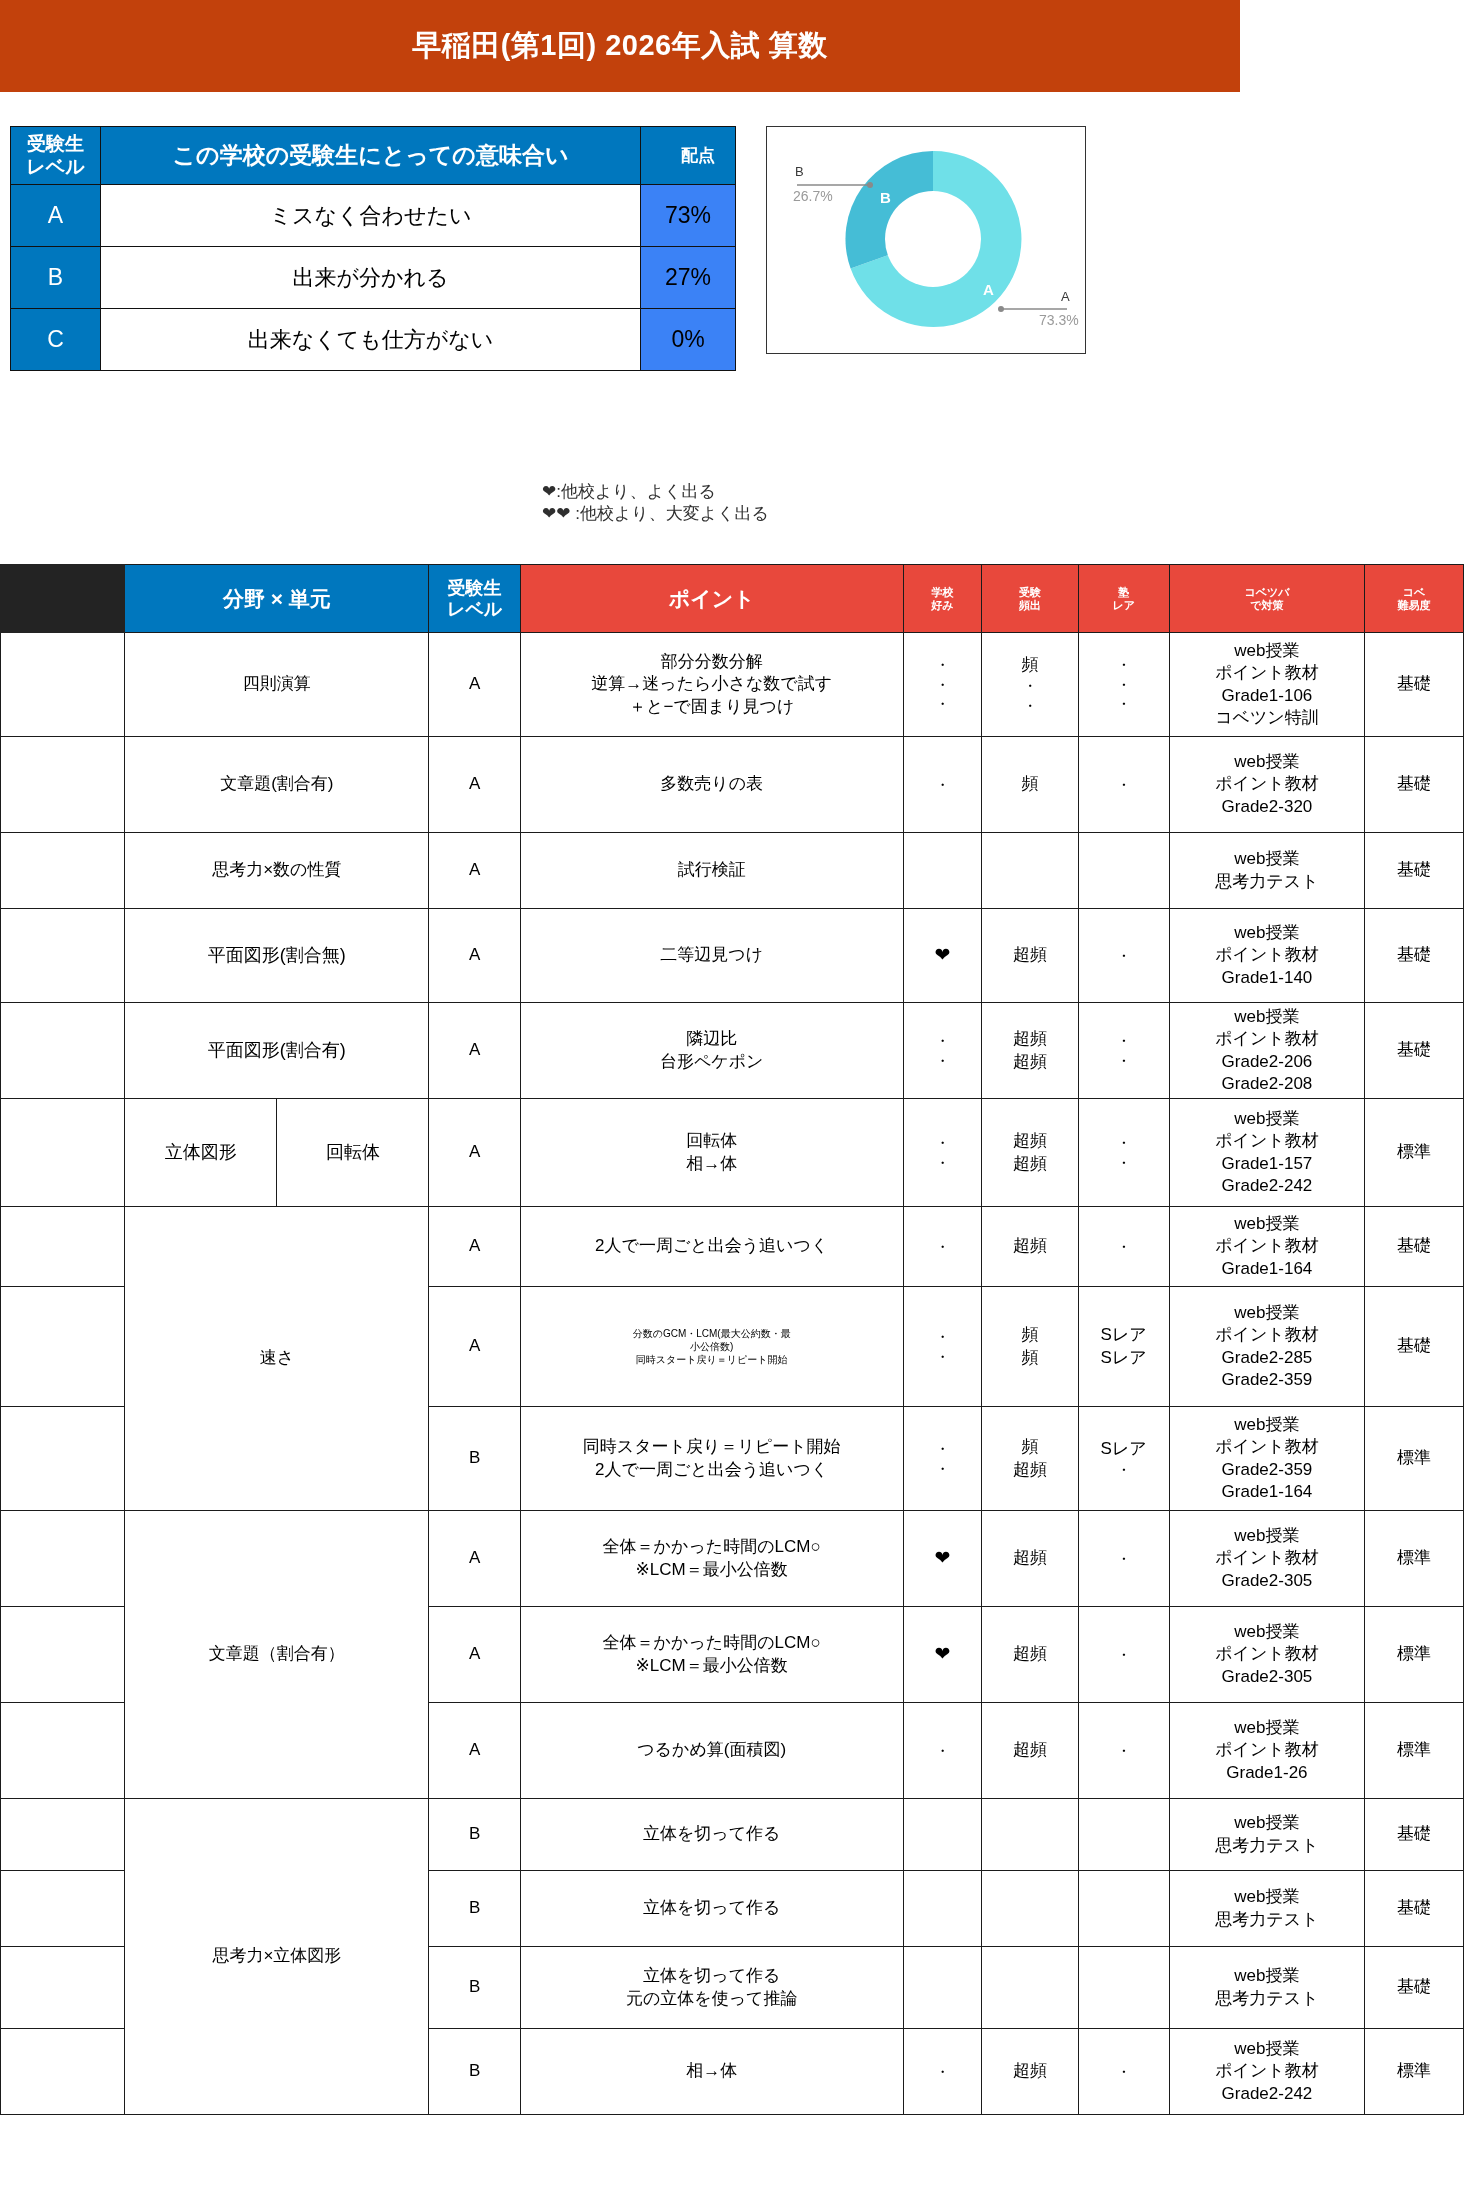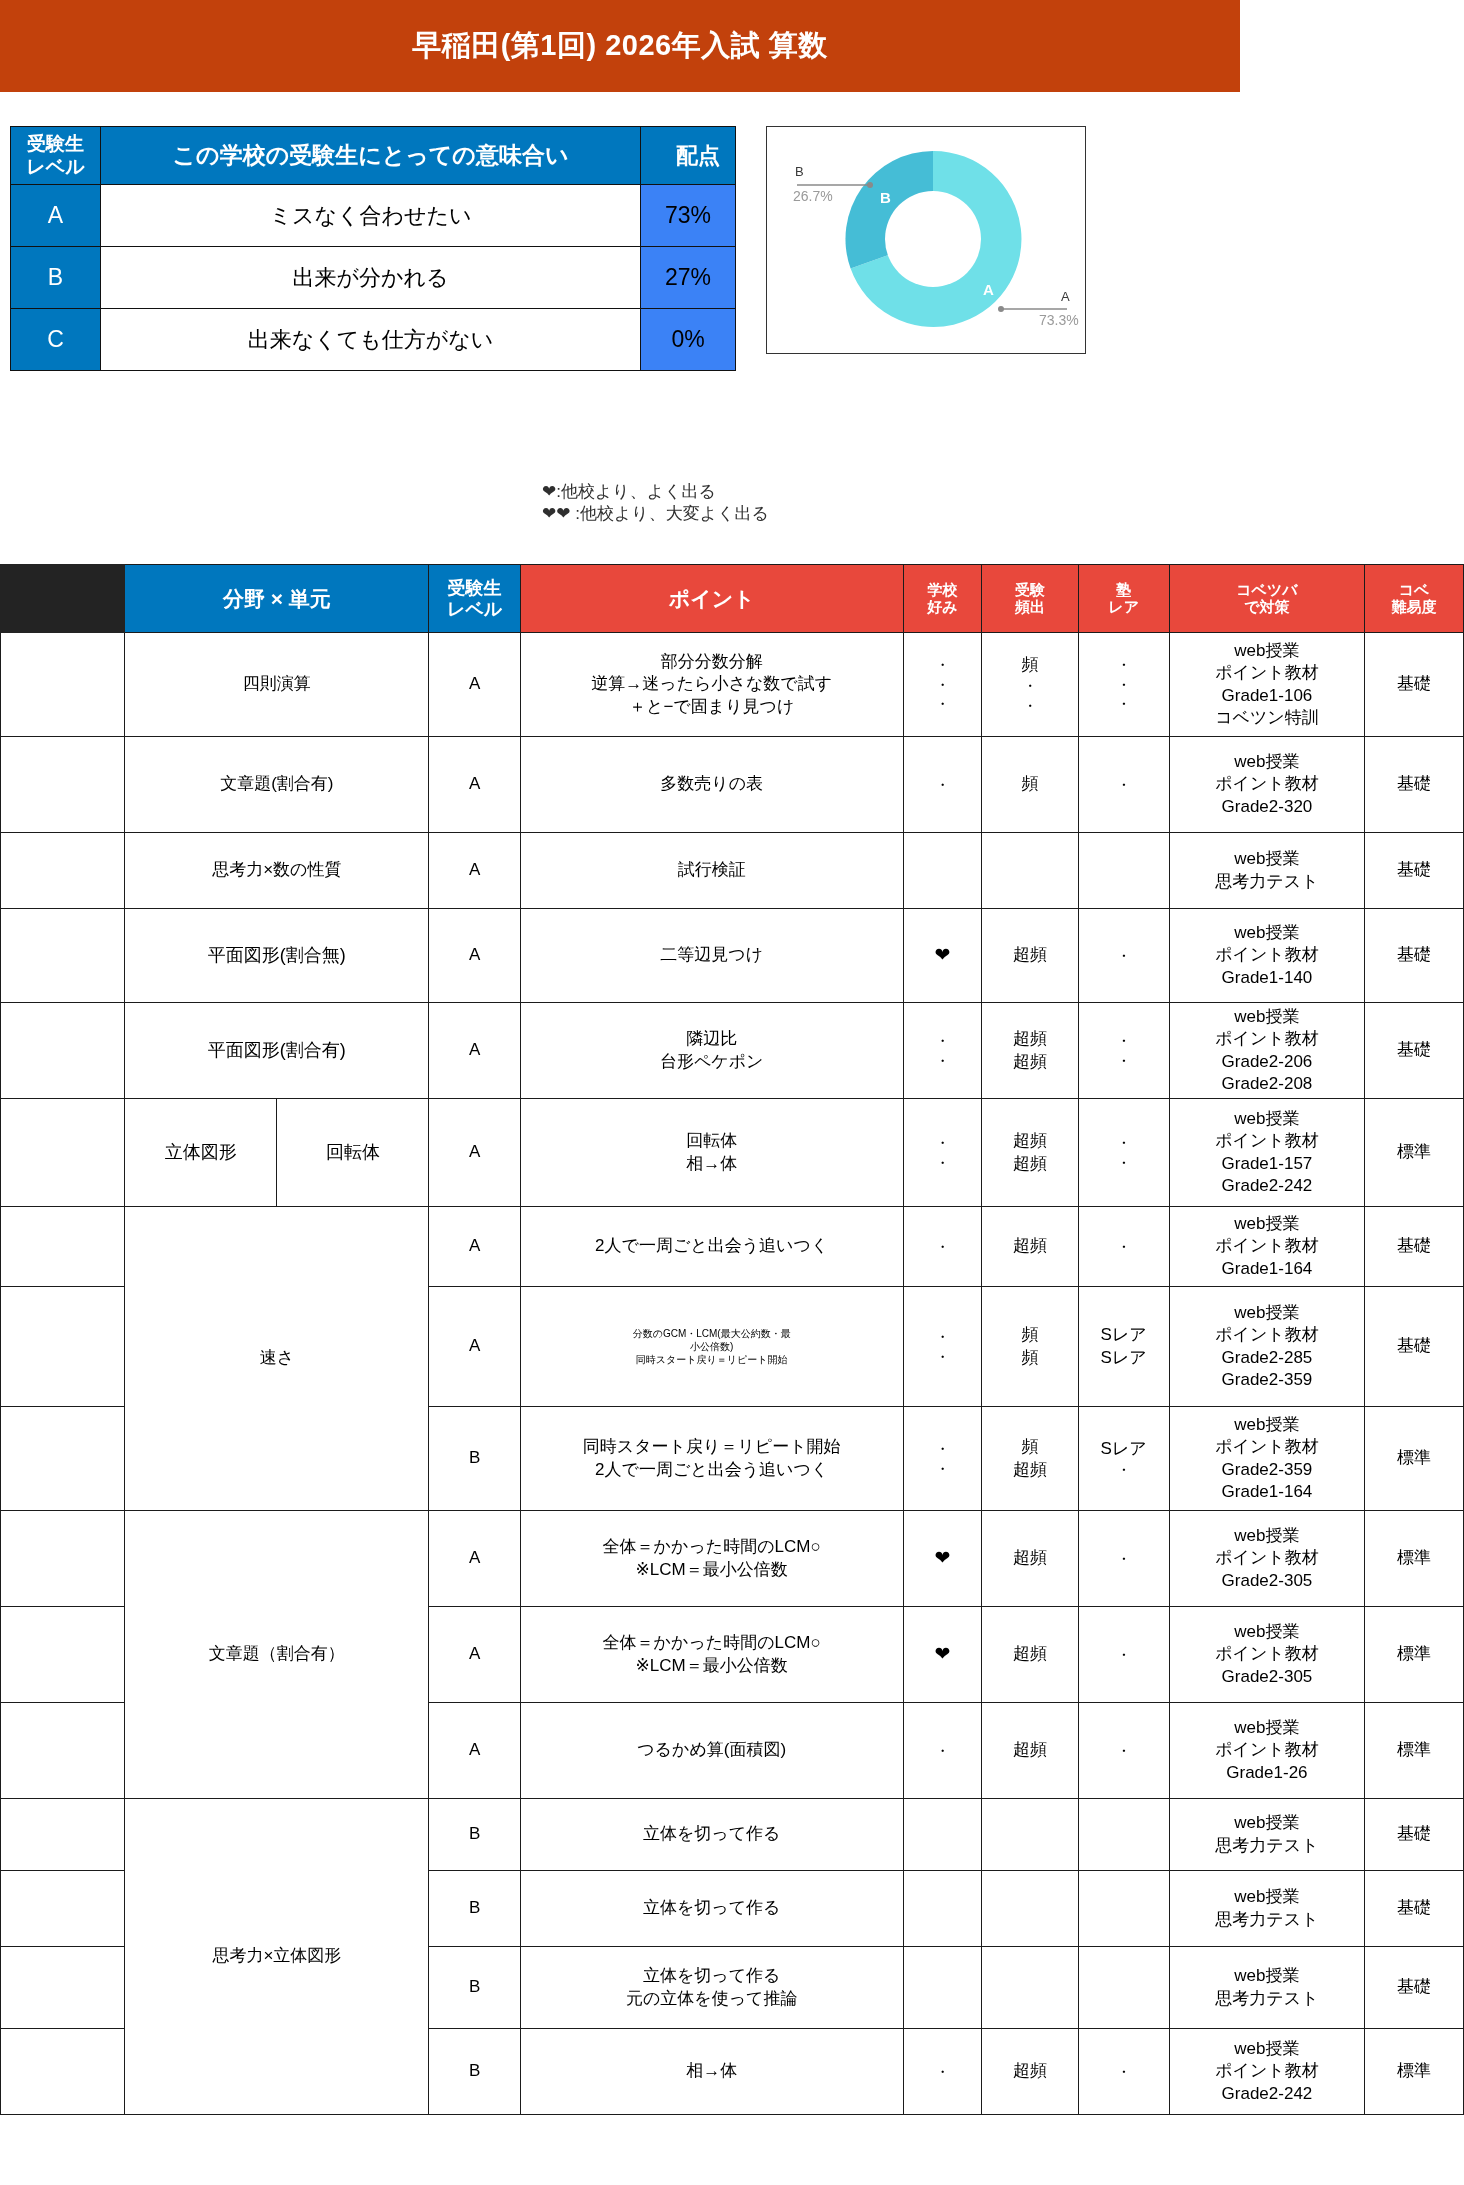--- a/index.html
+++ b/index.html
@@ -48,21 +48,21 @@
     background: #0077BE;
     color: #fff;
     font-weight: bold;
     height: 58px;
   }
   .lt-c1 { width: 90px; }
   .lt-c2 { width: 540px; }
   .lt-c3 { width: 95px; }
   .level-table thead th.lt-c1 { font-size: 19px; line-height: 1.18; }
   .level-table thead th.lt-c2 { font-size: 23px; }
-  .level-table thead th.lt-c3 { font-size: 22px; padding-left: 21px; }
+  .level-table thead th.lt-c3 { font-size: 17px; padding-left: 21px; }
   .level-table tbody td { height: 62px; }
   .level-table tbody td.lvl {
     background: #0077BE;
     color: #fff;
     font-size: 23px;
     font-weight: normal;
   }
   .level-table tbody td.meaning { font-size: 22px; background:#fff; }
   .level-table tbody td.score  { font-size: 23px; background:#3b82f6; }
 
@@ -114,21 +114,21 @@
     color: #fff;
     font-weight: bold;
     text-align: center;
     vertical-align: middle;
     line-height: 1.12;
   }
   th.h-corner { background: #232323; border-color:#232323; }
   th.h-blue   { background: #0077BE; font-size: 21px; }
   th.h-blue.small { font-size: 18px; }
   th.h-red    { background: #E8483C; font-size: 21px; }
-  th.h-red.small { font-size: 15px; }
+  th.h-red.small { font-size: 11px; }
 
   .main-table tbody td {
     text-align: center;
     vertical-align: middle;
     background: #ffffff;
     font-size: 17px;
     line-height: 1.30;
     padding: 2px 3px;
   }
   td.no-cell {

